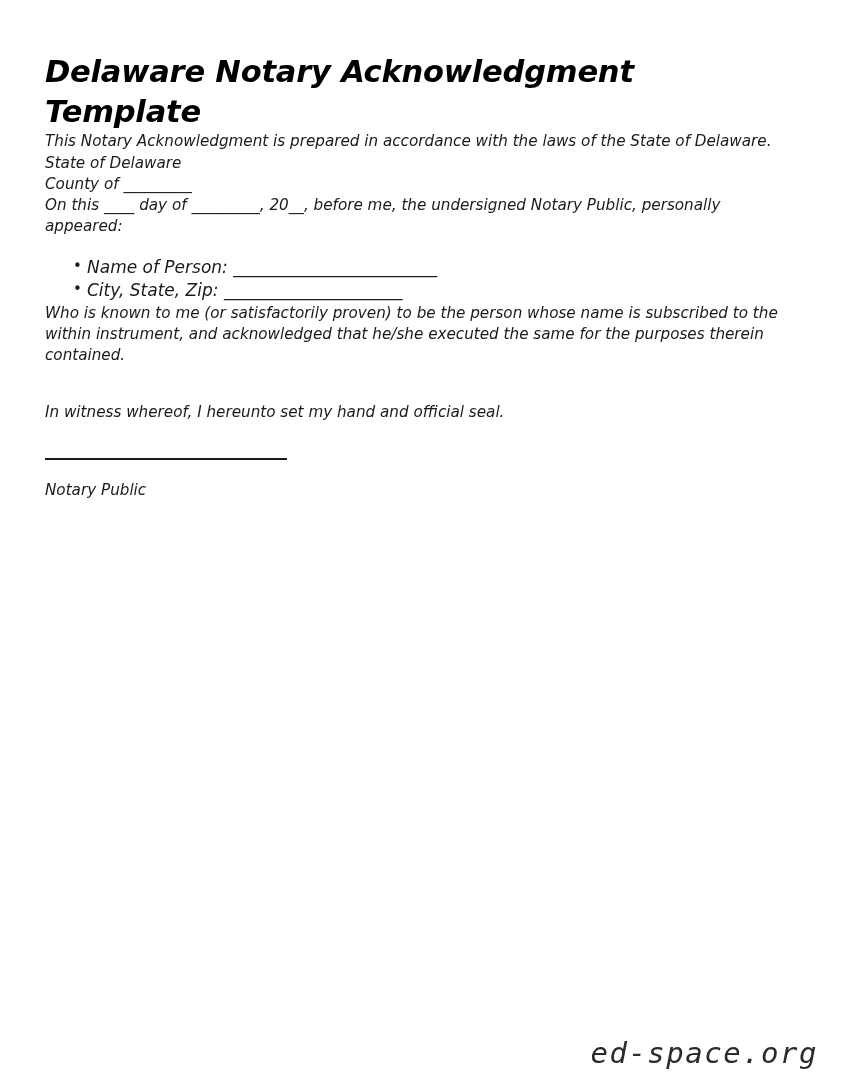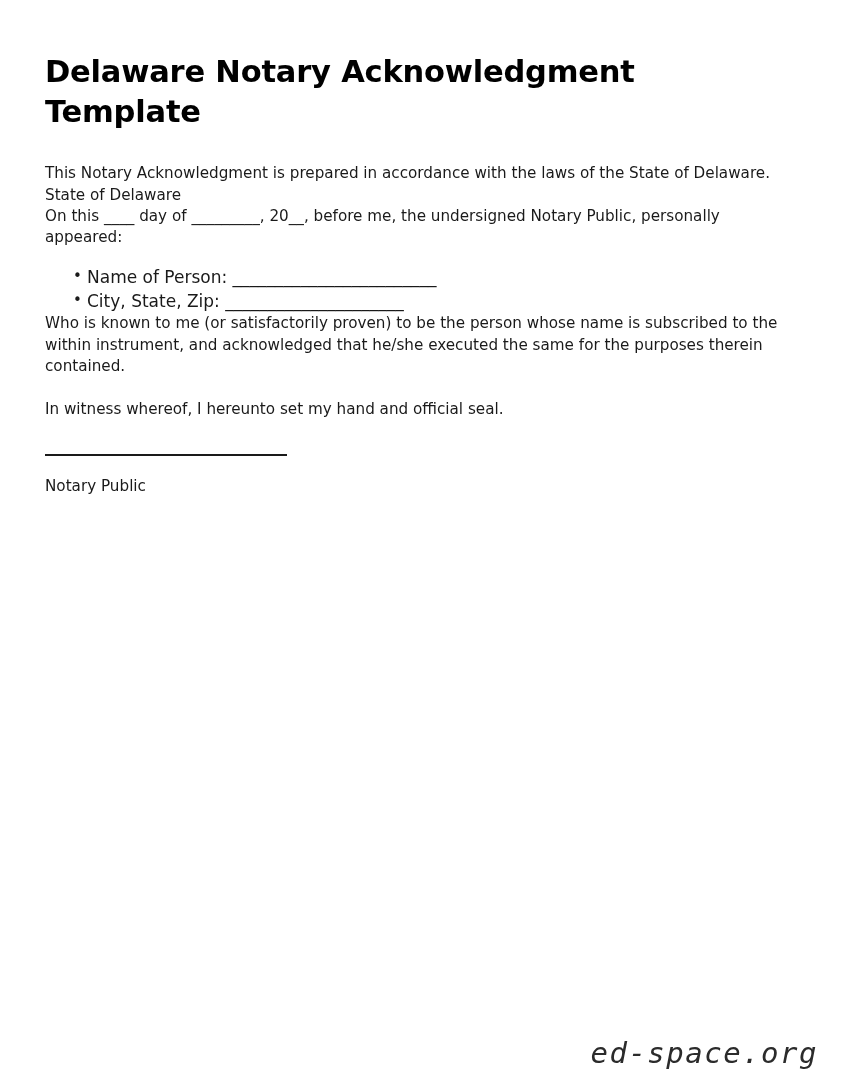--- a/index.html
+++ b/index.html
@@ -21,41 +21,42 @@
     top: 0;
     width: 844px;
     height: 1092px;
     background: #ffffff;
   }
   .content {
     position: absolute;
     left: 45px;
     top: 52px;
     width: 752px;
+    font-style: italic;
   }
   .doc-title {
     font-family: "DejaVu Sans", sans-serif;
     font-size: 30.5px;
     font-weight: bold;
     line-height: 1.30;
     letter-spacing: -0.2px;
     color: #000000;
     margin: 0 0 0 0;
     max-width: 690px;
   }
   .para {
     font-size: 15.2px;
     line-height: 1.40;
     color: #1a1a1a;
     margin: 0;
     max-width: 748px;
   }
-  .sp-intro { margin-top: 32px; }
+  .sp-intro { }
   .sp-block { }
-  .sp-block-sm { margin-top: 22px; }
+  .sp-block-sm { margin-top: 36px; }
 
   ul.field-list {
     list-style: none;
     margin: 18px 0 0 0;
     padding: 0 0 0 42px;
   }
   ul.field-list li {
     font-size: 17px;
     line-height: 1.38;
     color: #1a1a1a;
@@ -101,20 +102,21 @@
 
 <div class="page">
   <div class="content">
 
     <h1 class="doc-title">Delaware Notary Acknowledgment Template</h1>
 
     <p class="para sp-intro">This Notary Acknowledgment is prepared in accordance with the laws of the State of Delaware.</p>
 
     <p class="para sp-block">State of Delaware</p>
 
+    <p class="para sp-block">County of _________</p>
 
     <p class="para sp-block">On this ____ day of _________, 20__, before me, the undersigned Notary Public, personally appeared:</p>
 
     <ul class="field-list">
       <li><span>Name of Person:</span> <span class="blank">________________________</span></li>
       <li><span>City, State, Zip:</span> <span class="blank">_____________________</span></li>
     </ul>
 
     <p class="para sp-block">Who is known to me (or satisfactorily proven) to be the person whose name is subscribed to the within instrument, and acknowledged that he/she executed the same for the purposes therein contained.</p>
 

